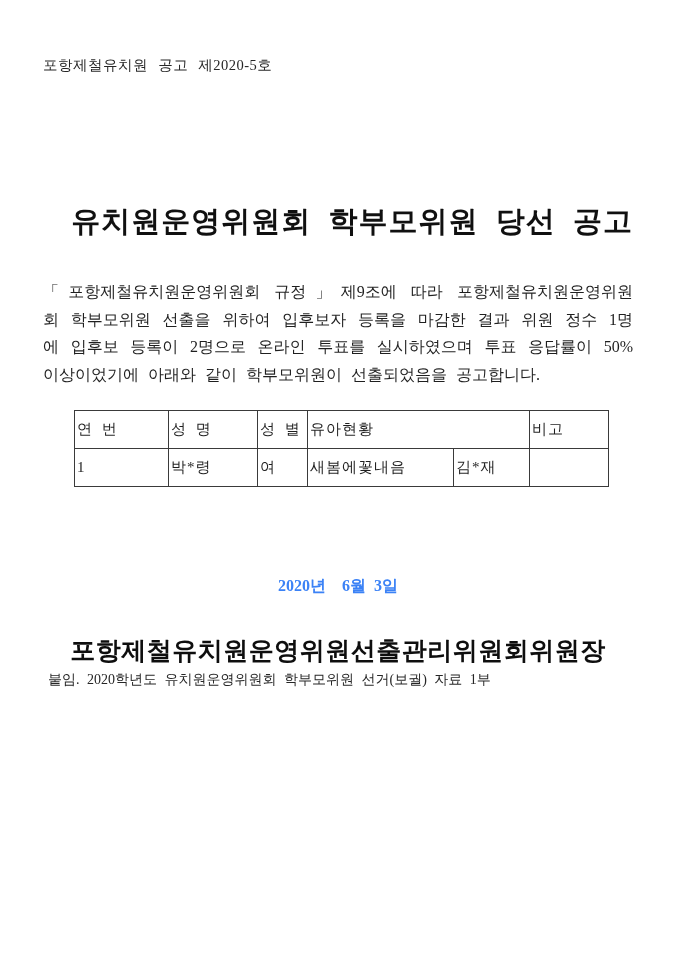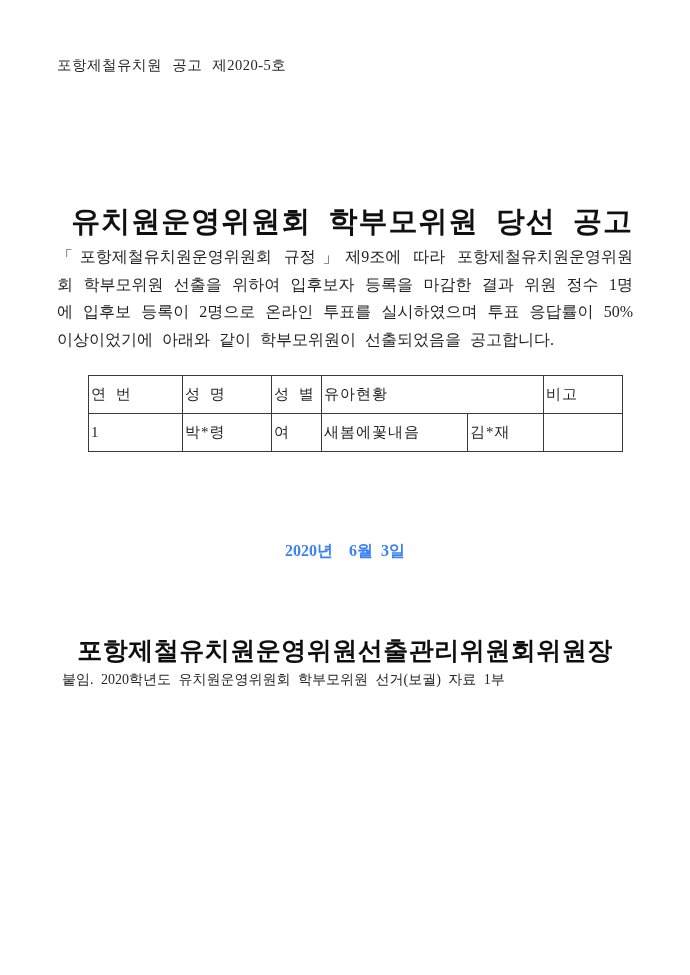--- a/index.html
+++ b/index.html
@@ -8,21 +8,21 @@
     background: #ffffff;
   }
   .page {
     position: relative;
     width: 690px;
     height: 975px;
     margin: 0 auto;
     background: #ffffff;
     overflow: hidden;
     box-sizing: border-box;
-    padding: 55px 57px 0 57px;
+    padding: 55px 57px 0 43px;
     font-family: "Liberation Serif", "DejaVu Serif", serif;
     color: #222222;
   }
   .doc-number {
     font-size: 14.5px;
     line-height: 20px;
     word-spacing: 6px;
     letter-spacing: 0.5px;
     color: #262626;
   }
@@ -30,20 +30,21 @@
     margin-top: 125px;
     text-align: right;
     font-size: 29px;
     line-height: 43px;
     font-weight: bold;
     color: #101010;
     word-spacing: 9px;
     letter-spacing: 1px;
   }
   .body-text {
+    margin-top: 35px;
     font-size: 16px;
     line-height: 27.5px;
     color: #1f1f1f;
   }
   .body-line {
     text-align: justify;
     text-align-last: justify;
     word-spacing: 1px;
   }
   .body-line.last {
@@ -76,21 +77,21 @@
     margin-top: 85px;
     text-align: center;
     font-size: 16px;
     line-height: 28px;
     font-weight: bold;
     color: #3b82f6;
     white-space: pre-wrap;
     word-spacing: 4px;
   }
   .signature-line {
-    margin-top: 67px;
+    margin-top: 32px;
     text-align: center;
     font-size: 25px;
     line-height: 38px;
     font-weight: bold;
     color: #0e0e0e;
     letter-spacing: 0.5px;
   }
   .attachment-line {
     margin-left: 5px;
     font-size: 14px;

